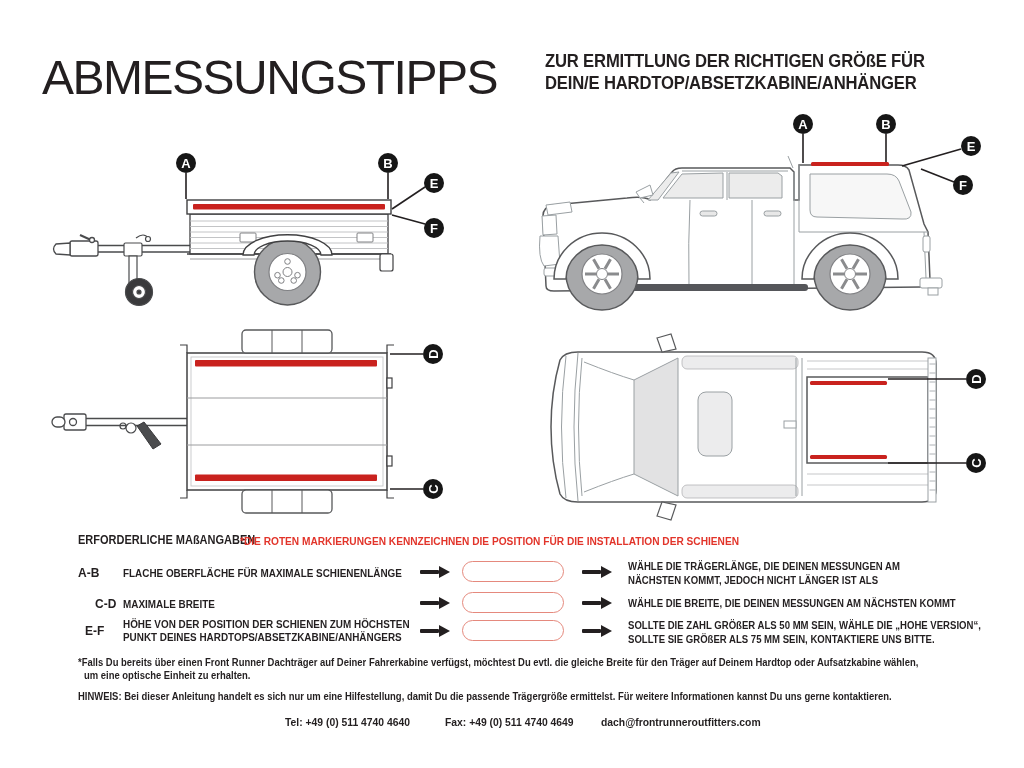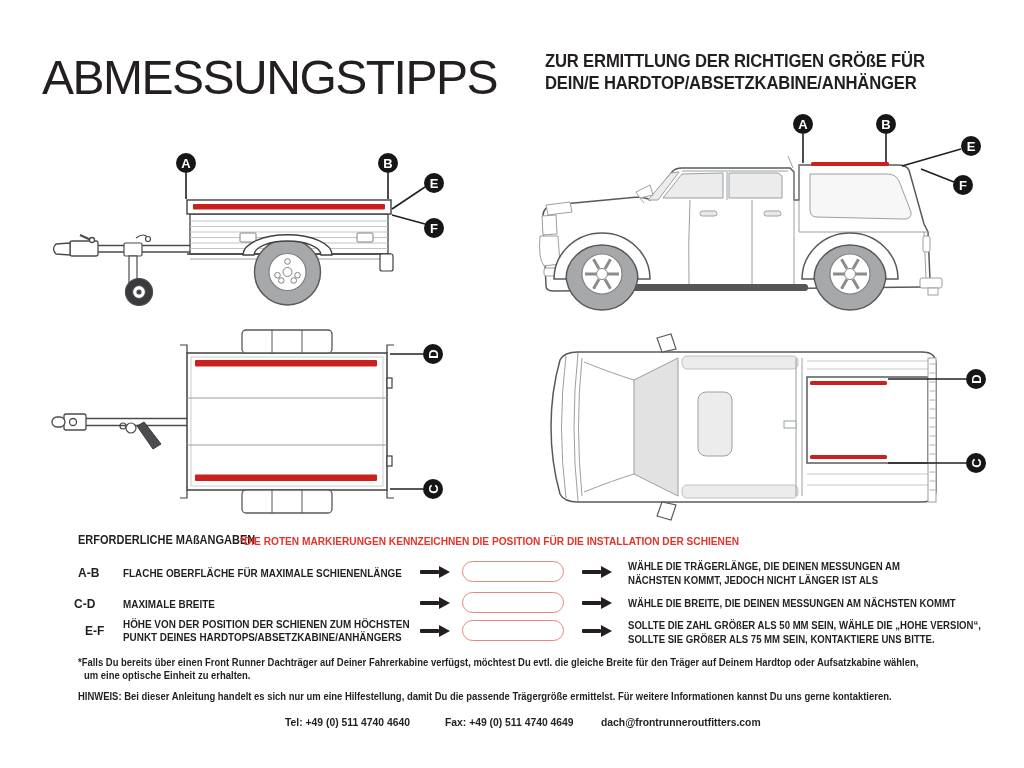--- a/index.html
+++ b/index.html
@@ -260,21 +260,21 @@
   <div class="abs mkey" style="left:78px;top:566px">A-B</div>
   <div class="abs mlabel" style="left:123px;top:567px">FLACHE OBERFLÄCHE FÜR MAXIMALE SCHIENENLÄNGE</div>
   <div class="abs arr" style="left:420px;top:566px"></div>
   <div class="abs pill" style="left:462px;top:561px"></div>
   <div class="abs arr" style="left:582px;top:566px"></div>
   <div class="abs mresult" style="left:628px;top:559px">
     <div>WÄHLE DIE TRÄGERLÄNGE, DIE DEINEN MESSUNGEN AM</div>
     <div>NÄCHSTEN KOMMT, JEDOCH NICHT LÄNGER IST ALS</div>
   </div>
 
-  <div class="abs mkey" style="left:74px;top:597px">C-D</div>
+  <div class="abs mkey" style="left:95px;top:597px">C-D</div>
   <div class="abs mlabel" style="left:123px;top:598px">MAXIMALE BREITE</div>
   <div class="abs arr" style="left:420px;top:597px"></div>
   <div class="abs pill" style="left:462px;top:592px"></div>
   <div class="abs arr" style="left:582px;top:597px"></div>
   <div class="abs mresult" style="left:628px;top:596px">
     <div>WÄHLE DIE BREITE, DIE DEINEN MESSUNGEN AM NÄCHSTEN KOMMT</div>
   </div>
 
   <div class="abs mkey" style="left:85px;top:624px">E-F</div>
   <div class="abs mlabel" style="left:123px;top:618px">

